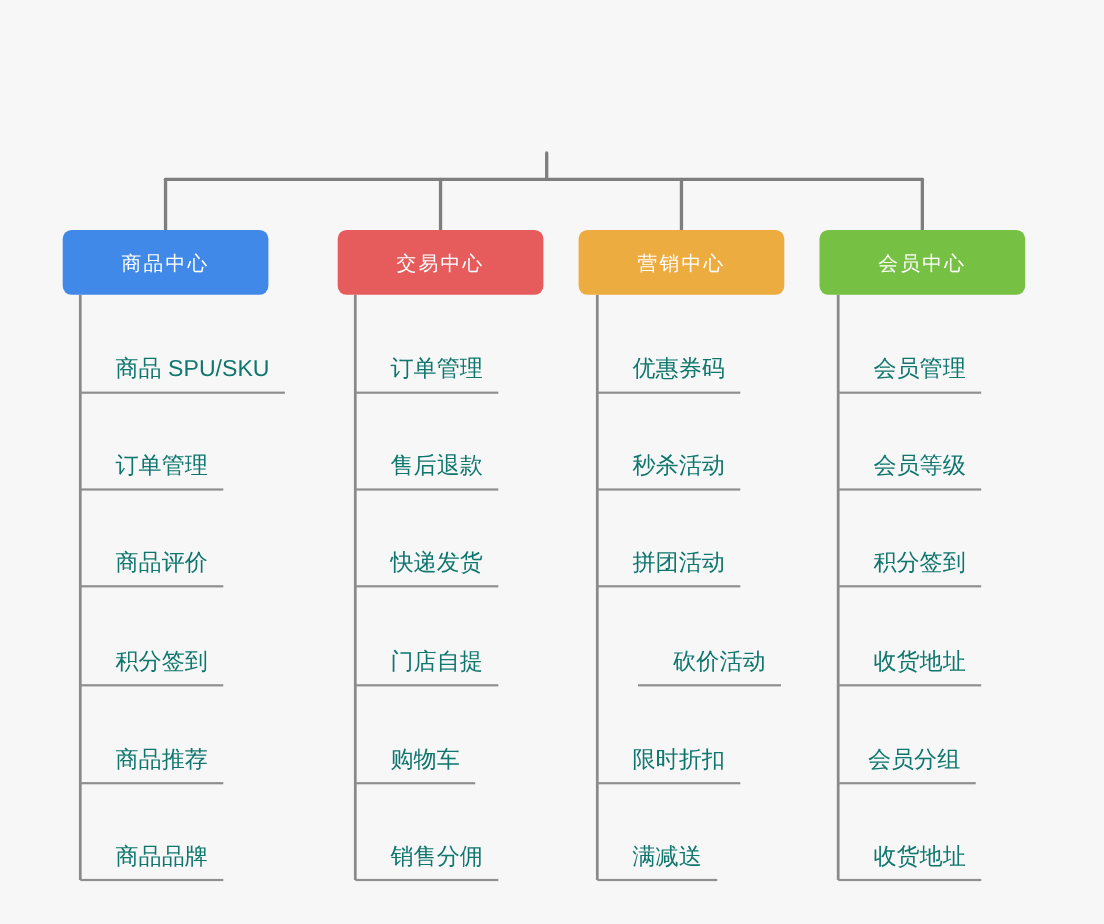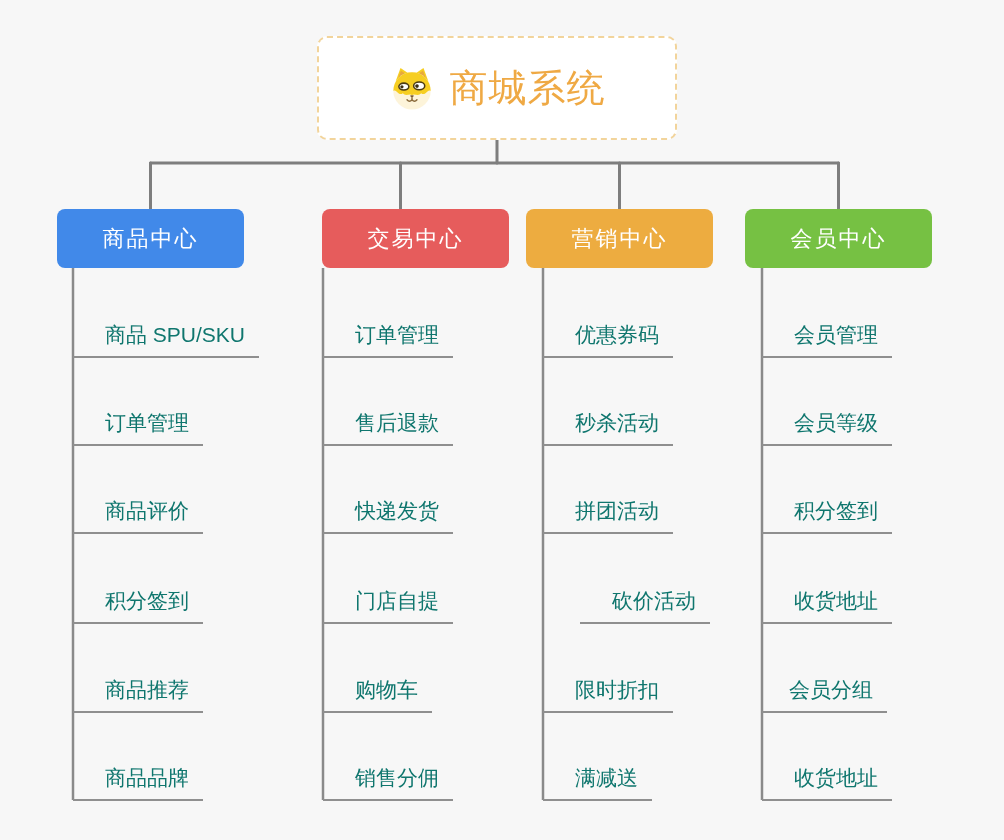--- a/index.html
+++ b/index.html
@@ -31,21 +31,21 @@
     font-size:38px;
     color:#efa944;
     letter-spacing:1px;
     white-space:nowrap;
   }
   .branch-header{
     position:absolute;
     top:209px;width:187px;height:59px;
     border-radius:8px;
     color:#ffffff;
-    font-size:22px;
+    font-size:18px;
     letter-spacing:2px;
     display:flex;align-items:center;justify-content:center;
     white-space:nowrap;
   }
   .child-topic{
     position:absolute;
     height:44px;
     box-sizing:border-box;
     display:flex;align-items:flex-end;
     padding:0 14px 7px 32px;
@@ -70,59 +70,30 @@
       <path d="M838.5 163 L838.5 210"></path>
     </g>
     <g stroke="#8a8a8a" stroke-width="2.5" fill="none">
       <path d="M73 268 L73 800"></path>
       <path d="M323 268 L323 800"></path>
       <path d="M543 268 L543 800"></path>
       <path d="M762 268 L762 800"></path>
     </g>
   </svg>
 
-  <div class="root-node">
-    <span style="display:inline-flex;">
-      <svg width="46" height="46" viewBox="0 0 48 48">
-
-        <path d="M7 17 L12 3 L22 10 Z" fill="#f6ce22"></path>
-        <path d="M41 17 L36 3 L26 10 Z" fill="#f6ce22"></path>
-        <path d="M9.5 14 L12.5 6 L18.5 10 Z" fill="#e8a93c"></path>
-        <path d="M38.5 14 L35.5 6 L29.5 10 Z" fill="#e8a93c"></path>
-
-        <circle cx="24" cy="27" r="19.5" fill="#fdf4da"></circle>
-
-        <path d="M4.5 27 A19.5 19.5 0 0 1 43.5 27
-                 C40 24.5 38.5 33 33.5 29.5
-                 C30.5 33.5 26 29 24 31.5
-                 C22 29 17.5 33.5 14.5 29.5
-                 C9.5 33 8 24.5 4.5 27 Z" fill="#f6ce22"></path>
-
-        <ellipse cx="15.5" cy="22.5" rx="5.2" ry="3.6" fill="#ffffff" stroke="#4c3c14" stroke-width="1.6"></ellipse>
-        <circle cx="13.5" cy="22.7" r="1.7" fill="#3a2e10"></circle>
-        <ellipse cx="31.5" cy="21.8" rx="5.8" ry="4" fill="#ffffff" stroke="#4c3c14" stroke-width="1.6"></ellipse>
-        <circle cx="29.2" cy="22" r="1.9" fill="#3a2e10"></circle>
-
-        <path d="M21.8 32.2 Q24 30.8 26.2 32.2 Q24 34.8 21.8 32.2 Z" fill="#6b4a26"></path>
-
-        <path d="M24 33.8 L24 36.2 M18.8 36.2 Q21.4 39.4 24 36.2 Q26.6 39.4 29.2 36.2" stroke="#8a6a3c" stroke-width="1.5" fill="none" stroke-linecap="round"></path>
-      </svg>
-    </span>
-    <span class="root-title">商城系统</span>
-  </div>
 
   <div id="branches">
       <div class="branch-header" style="left: 57px; background: rgb(65, 137, 233);">商品中心</div>
       <div class="child-topic" style="left: 73px; top: 314px;">商品 SPU/SKU</div>
       <div class="child-topic" style="left: 73px; top: 402px;">订单管理</div>
       <div class="child-topic" style="left: 73px; top: 490px;">商品评价</div>
       <div class="child-topic" style="left: 73px; top: 580px;">积分签到</div>
       <div class="child-topic" style="left: 73px; top: 669px;">商品推荐</div>
       <div class="child-topic" style="left: 73px; top: 757px;">商品品牌</div>
-      <div class="branch-header" style="left: 307px; background: rgb(230, 92, 92); margin-left: 15px;">交易中心</div>
+      <div class="branch-header" style="left: 307px; background: rgb(230, 92, 92);">交易中心</div>
       <div class="child-topic" style="left: 323px; top: 314px;">订单管理</div>
       <div class="child-topic" style="left: 323px; top: 402px;">售后退款</div>
       <div class="child-topic" style="left: 323px; top: 490px;">快递发货</div>
       <div class="child-topic" style="left: 323px; top: 580px;">门店自提</div>
       <div class="child-topic" style="left: 323px; top: 669px;">购物车</div>
       <div class="child-topic" style="left: 323px; top: 757px;">销售分佣</div>
       <div class="branch-header" style="left: 526px; background: rgb(237, 172, 64);">营销中心</div>
       <div class="child-topic" style="left: 543px; top: 314px;">优惠券码</div>
       <div class="child-topic" style="left: 543px; top: 402px;">秒杀活动</div>
       <div class="child-topic" style="left: 543px; top: 490px;">拼团活动</div>

